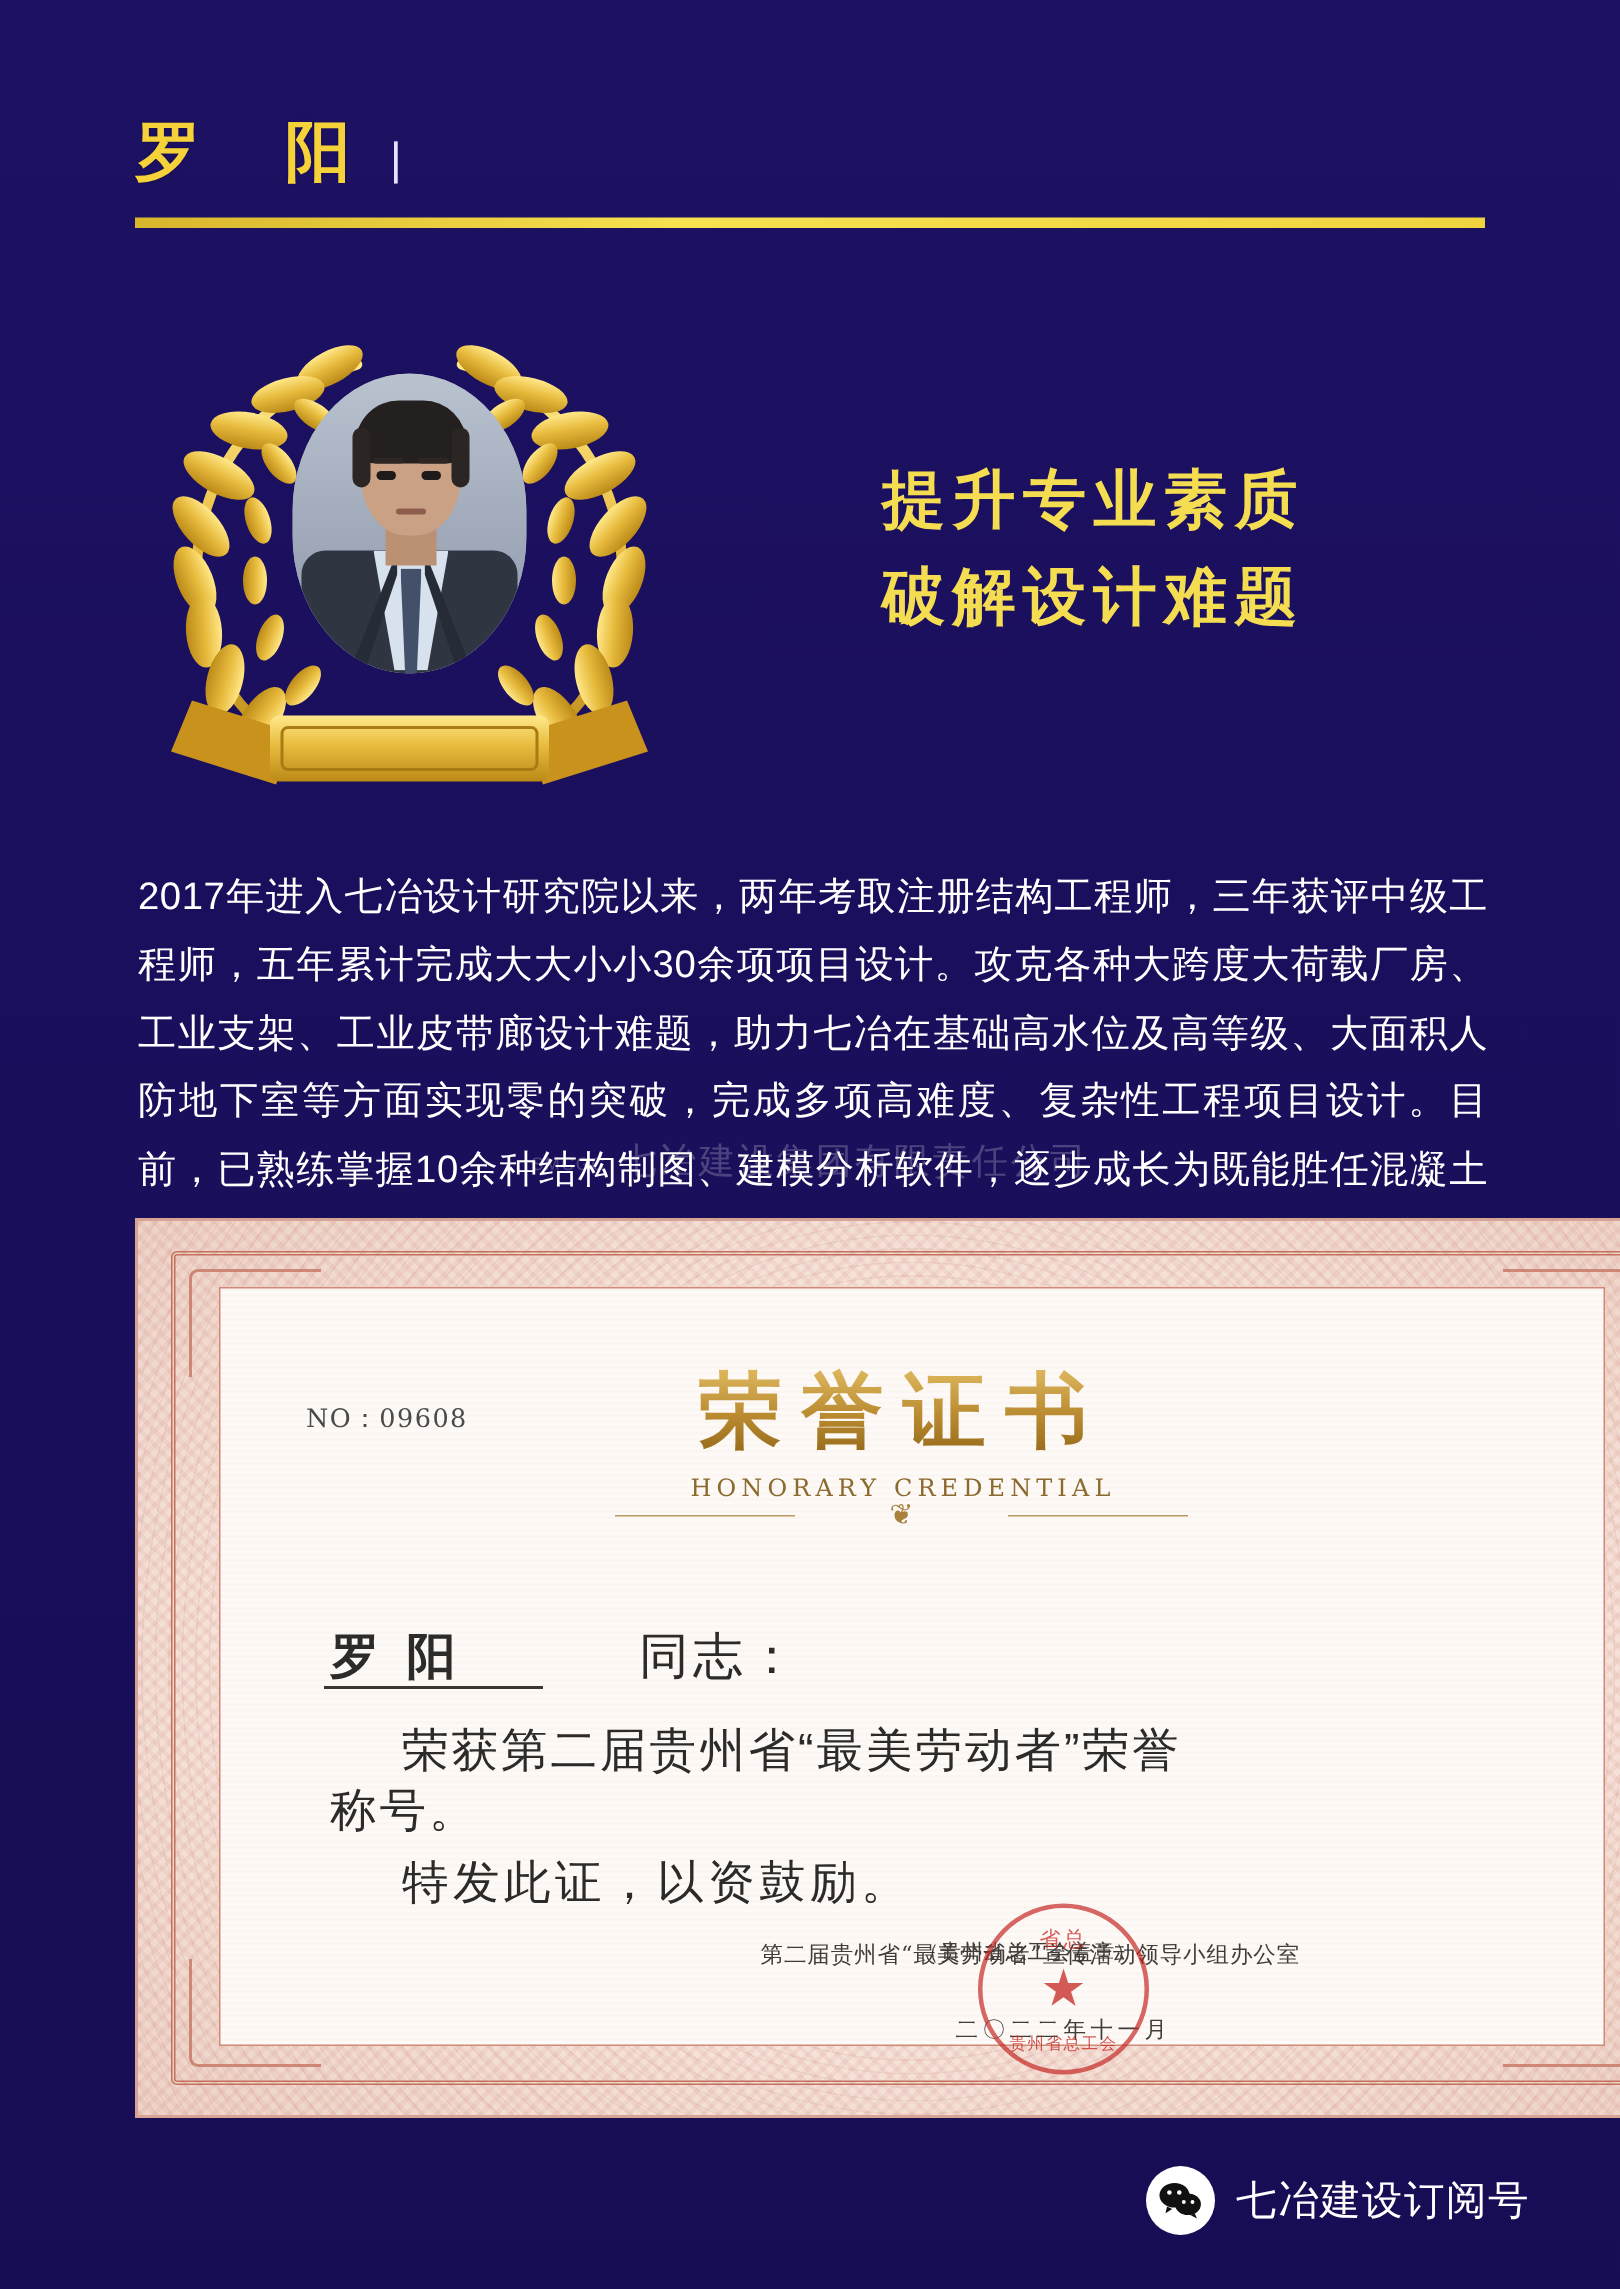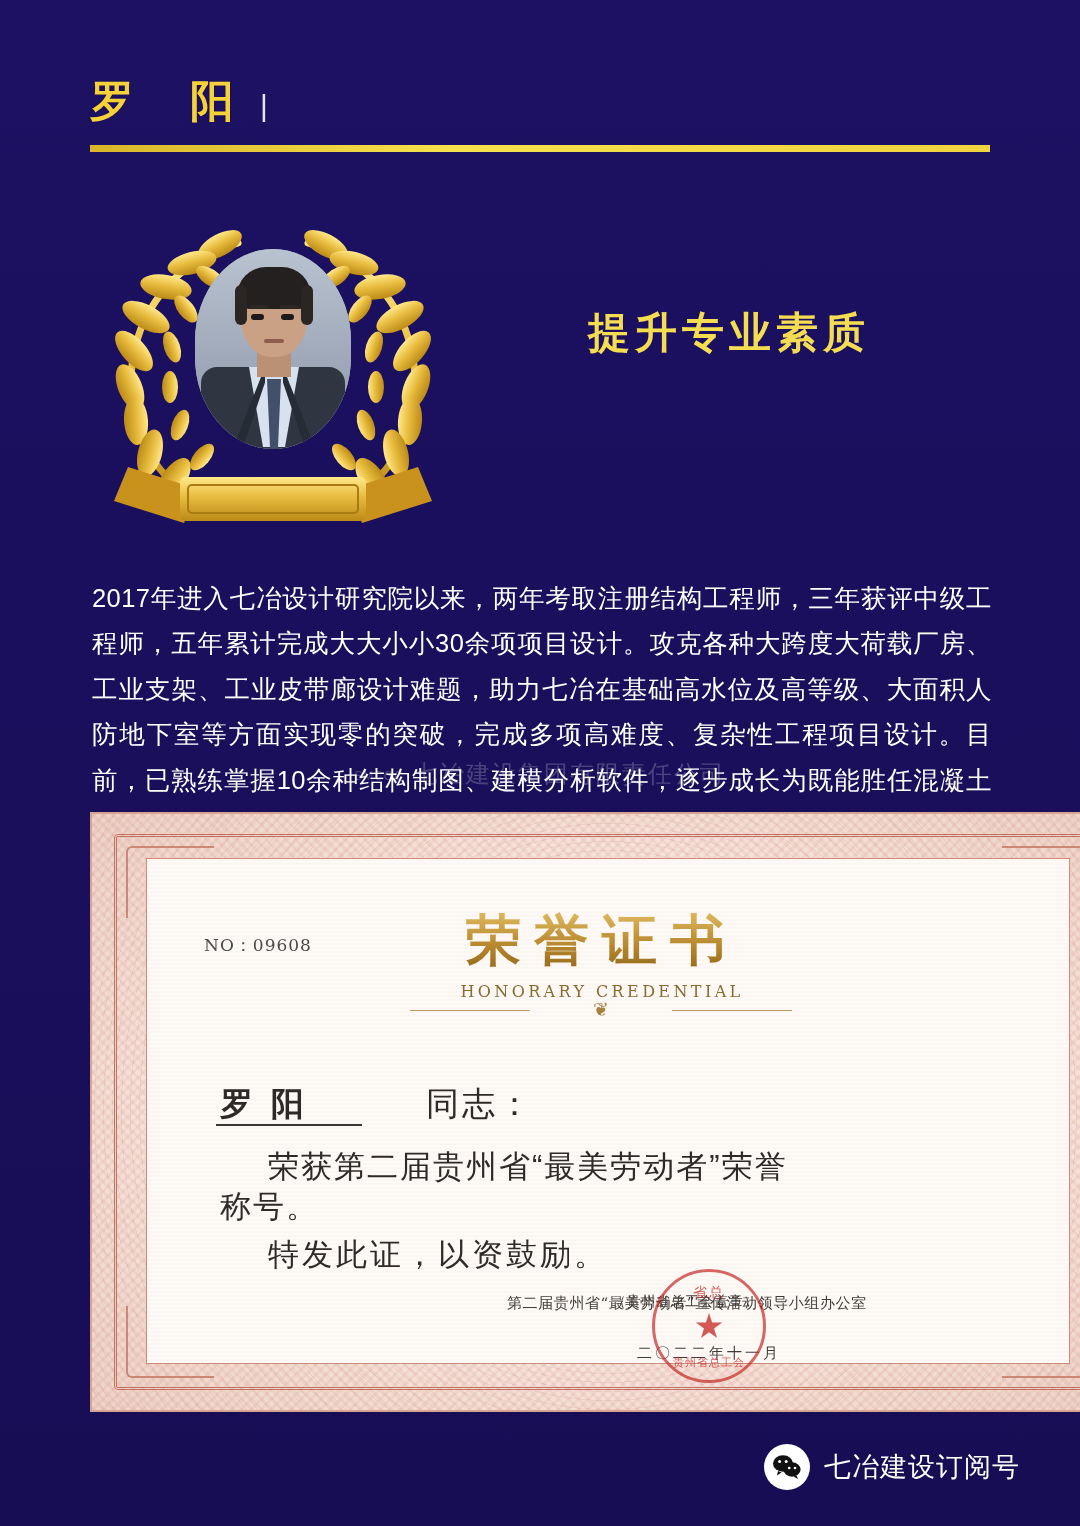--- a/index.html
+++ b/index.html
@@ -579,20 +579,21 @@
       <div class="brow-l"></div>
       <div class="brow-r"></div>
       <div class="eye-l"></div>
       <div class="eye-r"></div>
       <div class="mouth"></div>
     </div>
   </div>
 
   <div class="slogan">
     <div>提升专业素质</div>
+    <div>破解设计难题</div>
   </div>
 
   <div class="bio">2017年进入七冶设计研究院以来，两年考取注册结构工程师，三年获评中级工程师，五年累计完成大大小小30余项项目设计。攻克各种大跨度大荷载厂房、工业支架、工业皮带廊设计难题，助力七冶在基础高水位及高等级、大面积人防地下室等方面实现零的突破，完成多项高难度、复杂性工程项目设计。目前，已熟练掌握10余种结构制图、建模分析软件，逐步成长为既能胜任混凝土结构又能胜任钢结构的复合型结构工程师。</div>
 
   <div class="watermark">
     <span class="sm">SMCGC</span><span>七冶建设集团有限责任公司</span>
   </div>
 
   <div class="cert">
     <div class="cert-guilloche"></div>

